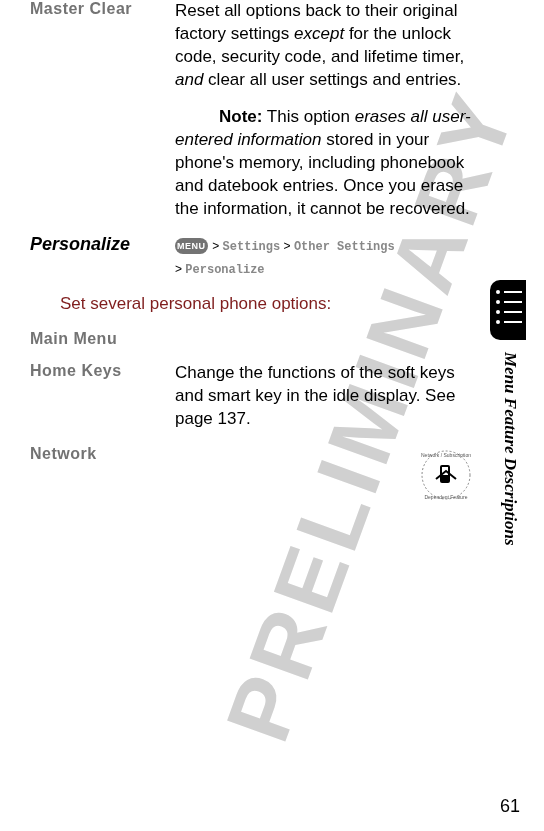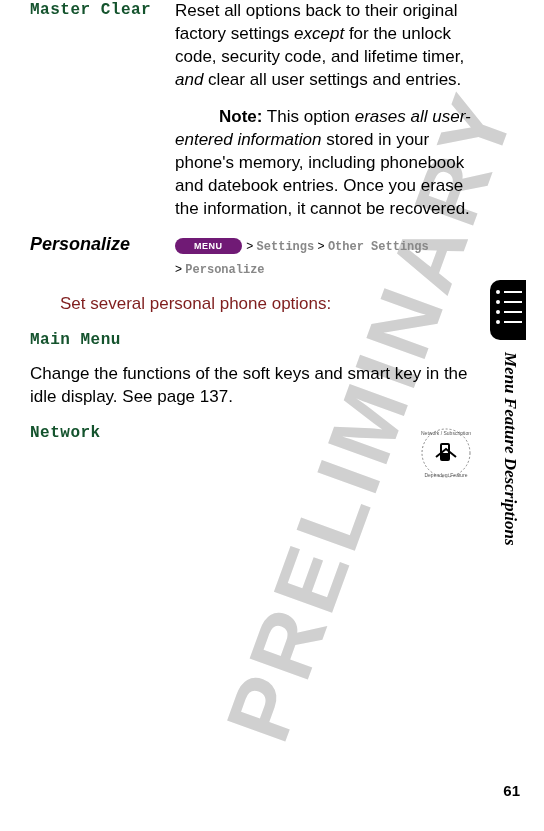--- a/index.html
+++ b/index.html
@@ -41,39 +41,39 @@
       padding-right: 10px;
     }
     .desc-col {
       flex: 1;
       font-size: 17px;
       line-height: 1.35;
       color: #000;
       padding-right: 30px;
     }
     .mono-label {
-      font-family: Liberation Mono, monospace;
-      font-weight: bold;
-      color: #14532d;
+      font-family: Liberation Sans, sans-serif;
+      font-weight: bold;
+      color: #737373;
       font-size: 16px;
       letter-spacing: 0.5px;
     }
     .section-heading {
       font-weight: bold;
       font-style: italic;
       font-size: 18px;
       color: #000;
     }
     .menu-badge {
       display: inline-block;
-      background: #701a75;
+      background: #737373;
       color: #fff;
       font-size: 9px;
       font-weight: bold;
-      padding: 2px 19px;
+      padding: 2px 2px;
       border-radius: 8px;
       vertical-align: middle;
       letter-spacing: 0.5px;
     }
     .breadcrumb {
       font-family: "Courier New", monospace;
       font-weight: bold;
       font-size: 12px;
       color: #888;
       line-height: 1.5;
@@ -131,24 +131,24 @@
       font-style: italic;
       font-weight: bold;
       font-size: 17px;
       color: #000;
       font-family: "Times New Roman", serif;
       white-space: nowrap;
       margin-left: 4px;
     }
     .page-num {
       position: absolute;
-      bottom: 32px;
+      bottom: 14px;
       right: 24px;
-      font-weight: bold;
-      font-size: 15px;
+      font-weight: normal;
+      font-size: 18px;
       z-index: 2;
     }
     .feature-icon {
       float: right;
       margin-left: 8px;
       margin-top: 2px;
     }
     .note-bold { font-weight: bold; margin-left: 44px; }
     .italic { font-style: italic; }
   </style>
@@ -188,20 +188,23 @@
 
   <p class="intro-line">Set several personal phone options:</p>
 
   <div class="row">
     <div class="term-col">
       <span class="mono-label">Main Menu</span>
     </div>
   </div>
 
   <div class="row">
+    <div class="term-col">
+      <span class="mono-label">Home Keys</span>
+    </div>
     <div class="desc-col">Change the functions of the soft keys and smart key in the idle display. See page 137.</div>
   </div>
 
   <div class="row">
     <div class="term-col">
       <span class="mono-label">Network</span>
     </div>
     <div class="desc-col">
       <svg class="feature-icon" width="56" height="56" viewBox="0 0 56 56">
         <circle cx="28" cy="28" r="24" fill="none" stroke="#888" stroke-width="1" stroke-dasharray="2,2"></circle>

